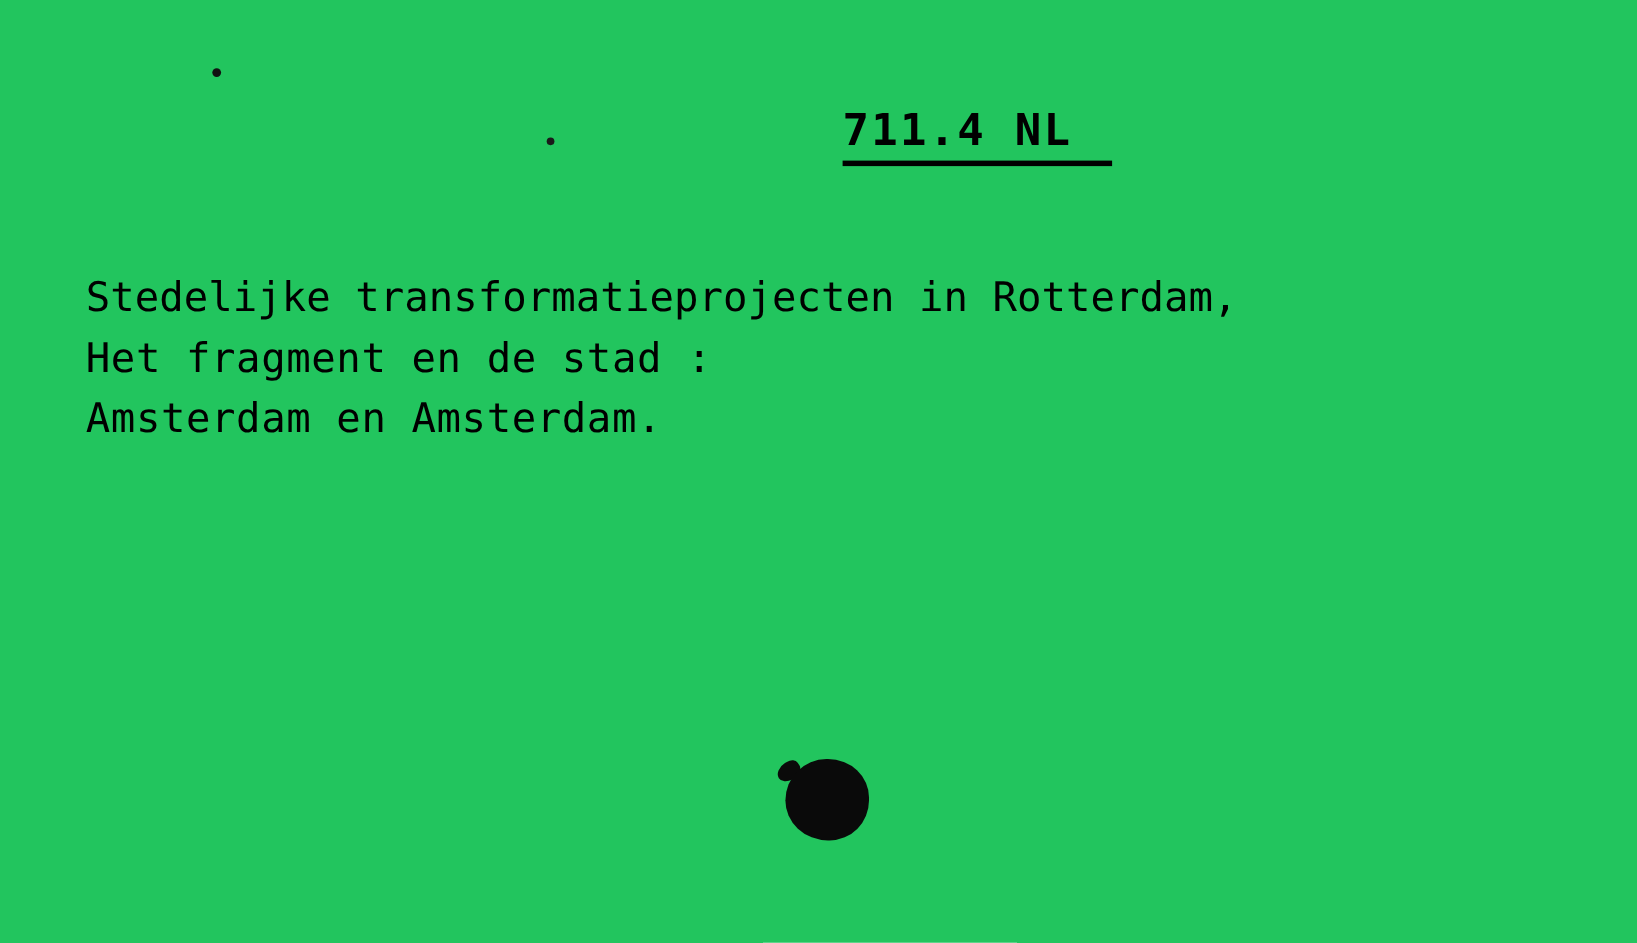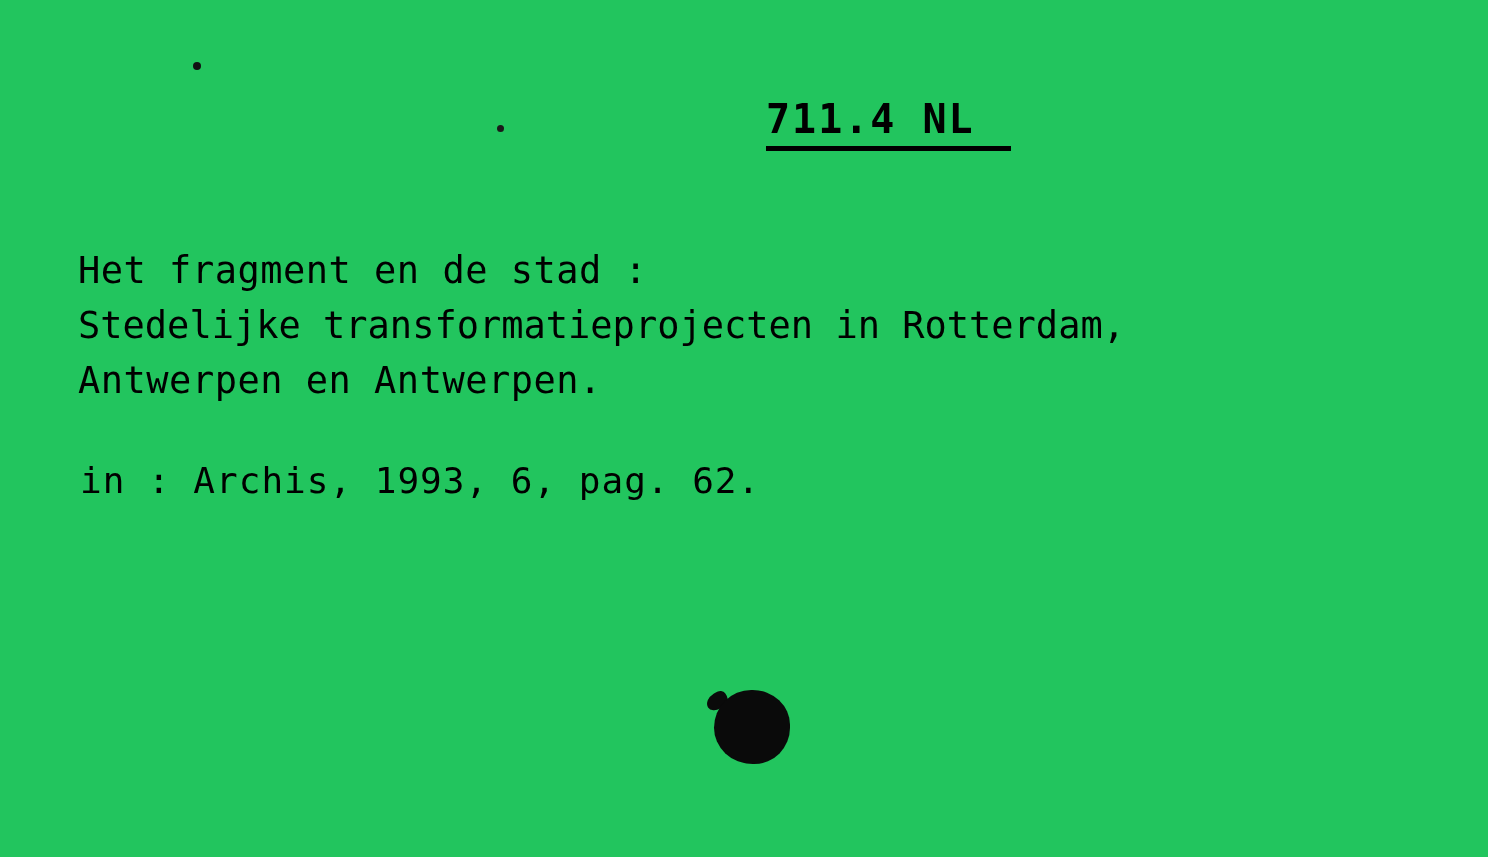--- a/index.html
+++ b/index.html
@@ -114,25 +114,22 @@
 <body>
 
 <div class="card-sheet">
 
   <div class="speck-a"></div>
   <div class="speck-b"></div>
 
   <div class="classmark">711.4 NL</div>
 
   <div class="title-block">
+    <div class="title-line l2">Stedelijke transformatieprojecten in Rotterdam,</div>
     <div class="title-line l1">Het fragment en de stad :</div>
-    <div class="title-line l2">Stedelijke transformatieprojecten in Rotterdam,</div>
-    <div class="title-line l3">Antwerpen en Antwerpen.</div>
+    <div class="title-line l3">Amsterdam en Amsterdam.</div>
   </div>
 
-  <div class="citation">
-    <span>in : Archis, 1993, 6, pag. 62</span><span class="trailing-dot">.</span>
-  </div>
 
   <div class="ink-blot-tail"></div>
   <div class="ink-blot"></div>
 
 </div>
 
 </body></html>

